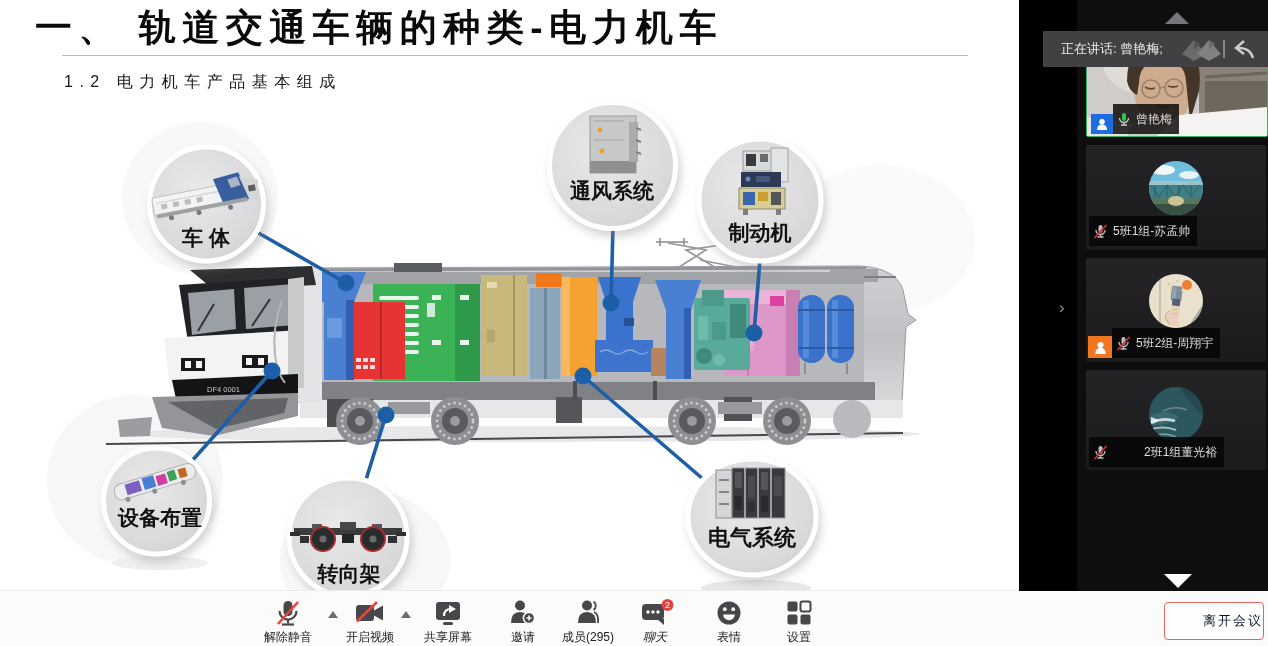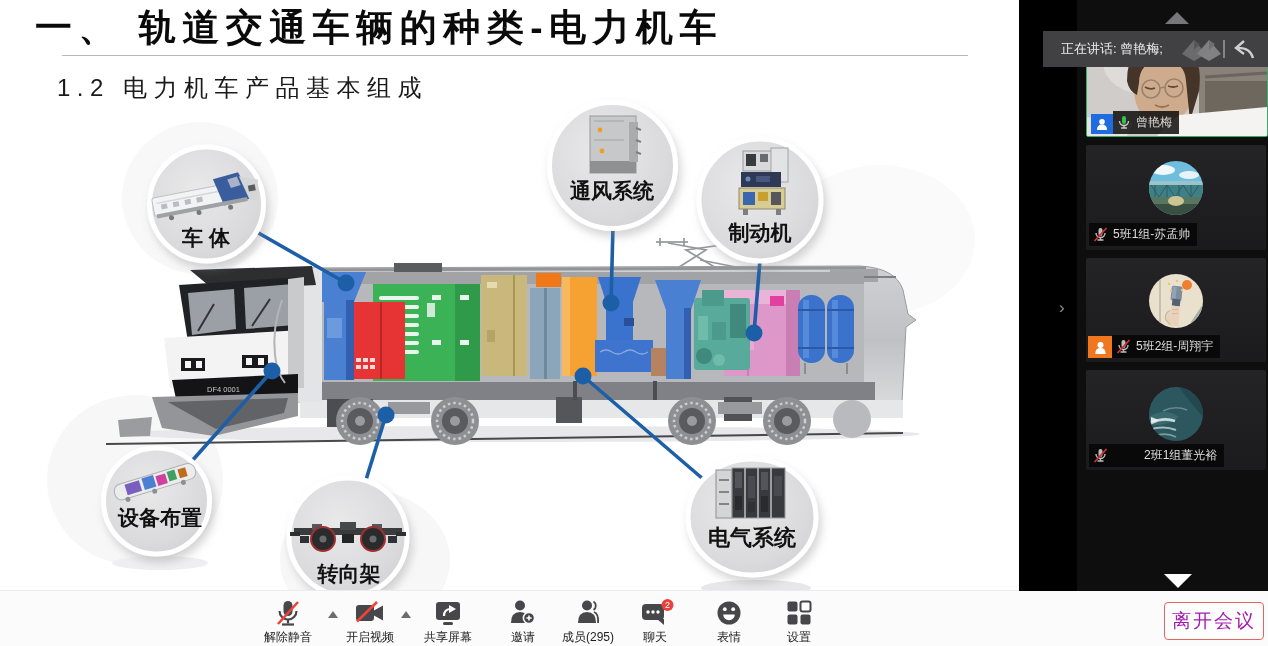--- a/index.html
+++ b/index.html
@@ -1,30 +1,30 @@
 <!DOCTYPE html>
 <html><head>
 <meta charset="utf-8">
 <style>
   html,body{margin:0;padding:0;background:#fff;}
   #stage{position:relative;width:1268px;height:646px;overflow:hidden;background:#fff;font-family:"Liberation Sans",sans-serif;}
   .abs{position:absolute;}
   #title{left:35px;top:3px;font-size:37px;font-weight:bold;color:#0a0a0a;letter-spacing:6.5px;white-space:nowrap;}
   #rule{left:62px;top:55px;width:906px;height:1px;background:#b8b8b8;}
-  #subtitle{left:57px;top:72px;font-size:24px;color:#1a1a1a;letter-spacing:6.5px;white-space:nowrap;}
+  #subtitle{left:64px;top:72px;font-size:16px;color:#1a1a1a;letter-spacing:6.5px;white-space:nowrap;}
   #toolbar{left:0;top:590px;width:1268px;height:56px;background:#fbfbfb;border-top:1px solid #ececec;box-sizing:border-box;}
   .tool{position:absolute;top:8px;text-align:center;}
   .tool svg{display:block;margin:0 auto;}
   .tlabel{font-size:12px;color:#1c1c1c;margin-top:2px;white-space:nowrap;}
   .caret{position:absolute;top:20px;width:0;height:0;border-left:5.5px solid transparent;border-right:5.5px solid transparent;border-bottom:7px solid #6d6d71;}
-  #leavebtn{left:1164px;top:11px;width:98px;height:36px;border:1.5px solid #e66360;border-radius:4px;color:#a21caf;font-size:19px;letter-spacing:2px;text-align:center;line-height:36px;background:#fefefe;}
+  #leavebtn{left:1164px;top:11px;width:98px;height:36px;border:1.5px solid #e66360;border-radius:4px;color:#0f172a;font-size:13px;letter-spacing:2px;text-align:right;line-height:36px;background:#fefefe;}
   #sidebar{left:1019px;top:0;width:249px;height:591px;background:#000;}
   #panel{position:absolute;left:58px;top:0;width:191px;height:591px;background:#0e0e0e;}
   .tile{position:absolute;left:67px;width:180px;background:linear-gradient(#242427,#1b1b1d);border-radius:2px;overflow:hidden;}
-  .nlabel{position:absolute;display:flex;align-items:center;background:rgba(5,5,5,0.82);color:#dedede;font-size:12px;height:23px;padding:0 7px 0 4px;white-space:nowrap;}
+  .nlabel{position:absolute;display:flex;align-items:center;background:rgba(5,5,5,0.82);color:#dedede;font-size:12px;height:30px;padding:0 7px 0 4px;white-space:nowrap;}
   .nlabel svg{margin-right:5px;}
   .avatar{position:absolute;left:63px;top:17px;width:54px;height:54px;border-radius:50%;overflow:hidden;}
   #speakbar{left:24px;top:31px;width:225px;height:36px;background:#414144;display:flex;align-items:center;color:#ececec;font-size:13px;}
   #chev{left:40px;top:298px;color:#909094;font-size:17px;}
   #uparrow{left:146px;top:12px;width:0;height:0;border-left:12px solid transparent;border-right:12px solid transparent;border-bottom:12px solid #77777b;}
   #downarrow{left:145px;top:574px;width:0;height:0;border-left:14px solid transparent;border-right:14px solid transparent;border-top:14px solid #fdfdfd;}
 </style>
 </head>
 <body>
 <div id="stage">
@@ -436,21 +436,21 @@
     <div class="tool" style="left:627px;width:56px;">
       <svg width="40" height="30" viewBox="-20 -16 40 30">
         <rect x="-13" y="-11" width="22" height="16" rx="4" fill="#47474b"></rect>
         <polygon points="2,4 9,4 9,10" fill="#47474b"></polygon>
         <circle cx="-7" cy="-3" r="1.7" fill="#fff"></circle>
           <circle cx="-2" cy="-3" r="1.7" fill="#fff"></circle>
           <circle cx="3" cy="-3" r="1.7" fill="#fff"></circle>
         <circle cx="12.5" cy="-10" r="6" fill="#e7423c"></circle>
         <text x="12.5" y="-6.8" font-size="9" fill="#fff" text-anchor="middle" font-family="Liberation Sans,sans-serif">2</text>
       </svg>
-      <div class="tlabel" style="margin-top:0px;">聊天</div>
+      <div class="tlabel" style="margin-top:0px;font-style:italic;">聊天</div>
     </div>
 
     <div class="tool" style="left:701px;width:56px;">
       <svg width="34" height="28" viewBox="-17 -14 34 28">
         <circle cx="0" cy="0" r="11.5" fill="#47474b"></circle>
         <circle cx="-4.2" cy="-3.8" r="1.9" fill="#fff"></circle>
           <circle cx="4.2" cy="-3.8" r="1.9" fill="#fff"></circle>
         <path d="M -5.8 1.5 A 5.8 5.8 0 0 0 5.8 1.5 Z" fill="#fff"></path>
       </svg>
       <div class="tlabel">表情</div>

